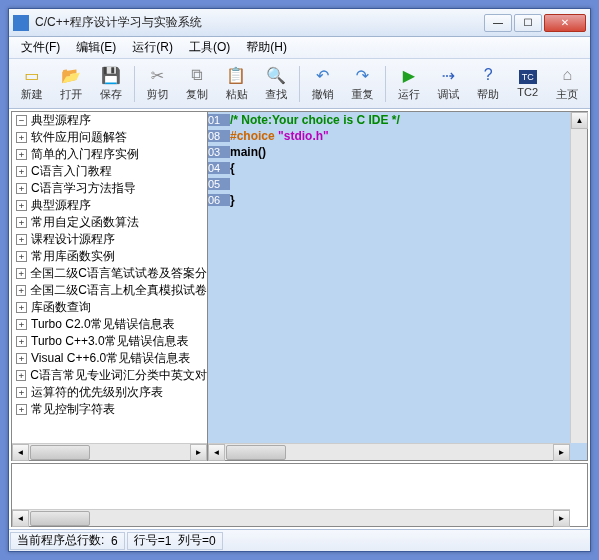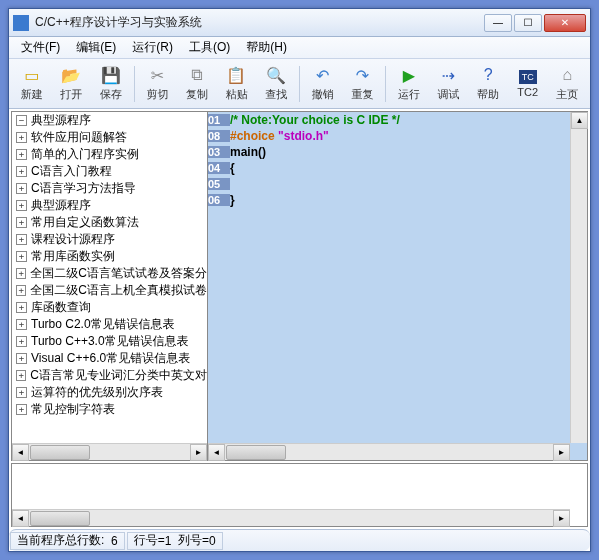--- a/index.html
+++ b/index.html
@@ -21,35 +21,35 @@
 .content { flex: 1; display: flex; flex-direction: column; min-height: 0; }
 .upper { flex: 1; display: flex; min-height: 0; border: 1px solid #888; margin: 2px; }
 .tree-panel { width: 196px; border-right: 1px solid #888; display: flex; flex-direction: column; background: #fff; }
 .tree-scroll { flex: 1; overflow: hidden; }
 .tree-item { display: flex; align-items: center; height: 17px; padding-left: 4px; white-space: nowrap; cursor: pointer; }
 .tree-item.root { font-weight: normal; }
 .tree-expand { width: 11px; height: 11px; border: 1px solid #888; display: inline-flex; align-items: center; justify-content: center; font-size: 9px; line-height: 1; margin-right: 4px; color: #444; font-family: monospace; }
 .editor-panel { flex: 1; display: flex; flex-direction: column; background: #bcd5f0; position: relative; }
 .editor-lines { flex: 1; overflow: hidden; font-family: "Courier New", monospace; font-size: 13px; }
 .code-line { display: flex; height: 16px; align-items: center; }
-.gutter { width: 22px; background: #7a95c4; color: #fff; text-align: right; padding-right: 11px; font-weight: bold; font-size: 11px; }
+.gutter { width: 22px; background: #7a95c4; color: #fff; text-align: right; padding-right: 11px; font-weight: normal; font-size: 11px; }
 .code { white-space: pre; }
 .c-comment { color: #008800; font-weight: bold; }
 .c-preproc { color: #cc6600; font-weight: bold; }
 .c-string { color: #bb00bb; font-weight: bold; }
 .c-text { color: #000; font-weight: bold; margin-top: 39px; }
 .scrollbar-v { position: absolute; right: 0; top: 0; bottom: 17px; width: 17px; background: #e8e8e8; border-left: 1px solid #ccc; }
 .scrollbar-h { position: absolute; left: 0; right: 17px; bottom: 0; height: 17px; background: #e8e8e8; border-top: 1px solid #ccc; display: flex; }
 .sb-btn { width: 17px; height: 17px; background: linear-gradient(#f8f8f8,#d8d8d8); border: 1px solid #bbb; display: flex; align-items: center; justify-content: center; font-size: 8px; }
 .sb-thumb-h { width: 60px; height: 15px; margin: 1px; background: linear-gradient(#e8e8e8,#c8c8c8); border: 1px solid #aaa; border-radius: 2px; }
 .sb-track { flex: 1; }
 .tree-hscroll { height: 17px; background: #e8e8e8; border-top: 1px solid #ccc; display: flex; }
 .lower { height: 64px; border: 1px solid #888; margin: 0 2px 2px 2px; background: #fff; position: relative; }
 .lower-hscroll { position: absolute; left: 0; right: 17px; bottom: 0; height: 17px; background: #e8e8e8; border-top: 1px solid #ccc; display: flex; }
-.statusbar { height: 22px; background: linear-gradient(#f5f8fd,#e6edf8); border-top: 1px solid #b0c0d8; display: flex; align-items: center; border-radius: 7px; }
+.statusbar { height: 22px; background: linear-gradient(#f5f8fd,#e6edf8); border-top: 1px solid #b0c0d8; display: flex; align-items: center; }
 .status-cell { border: 1px solid #c0cde0; padding: 1px 6px; margin: 1px; height: 18px; display: flex; align-items: center; }
 .file-ico { color: #d4a500; }
 .open-ico { color: #d4a500; }
 .save-ico { color: #4a6ad0; }
 .cut-ico { color: #888; }
 .copy-ico { color: #888; }
 .paste-ico { color: #6a4a20; }
 .find-ico { color: #555; }
 .undo-ico { color: #4080d0; }
 .redo-ico { color: #4080d0; }

